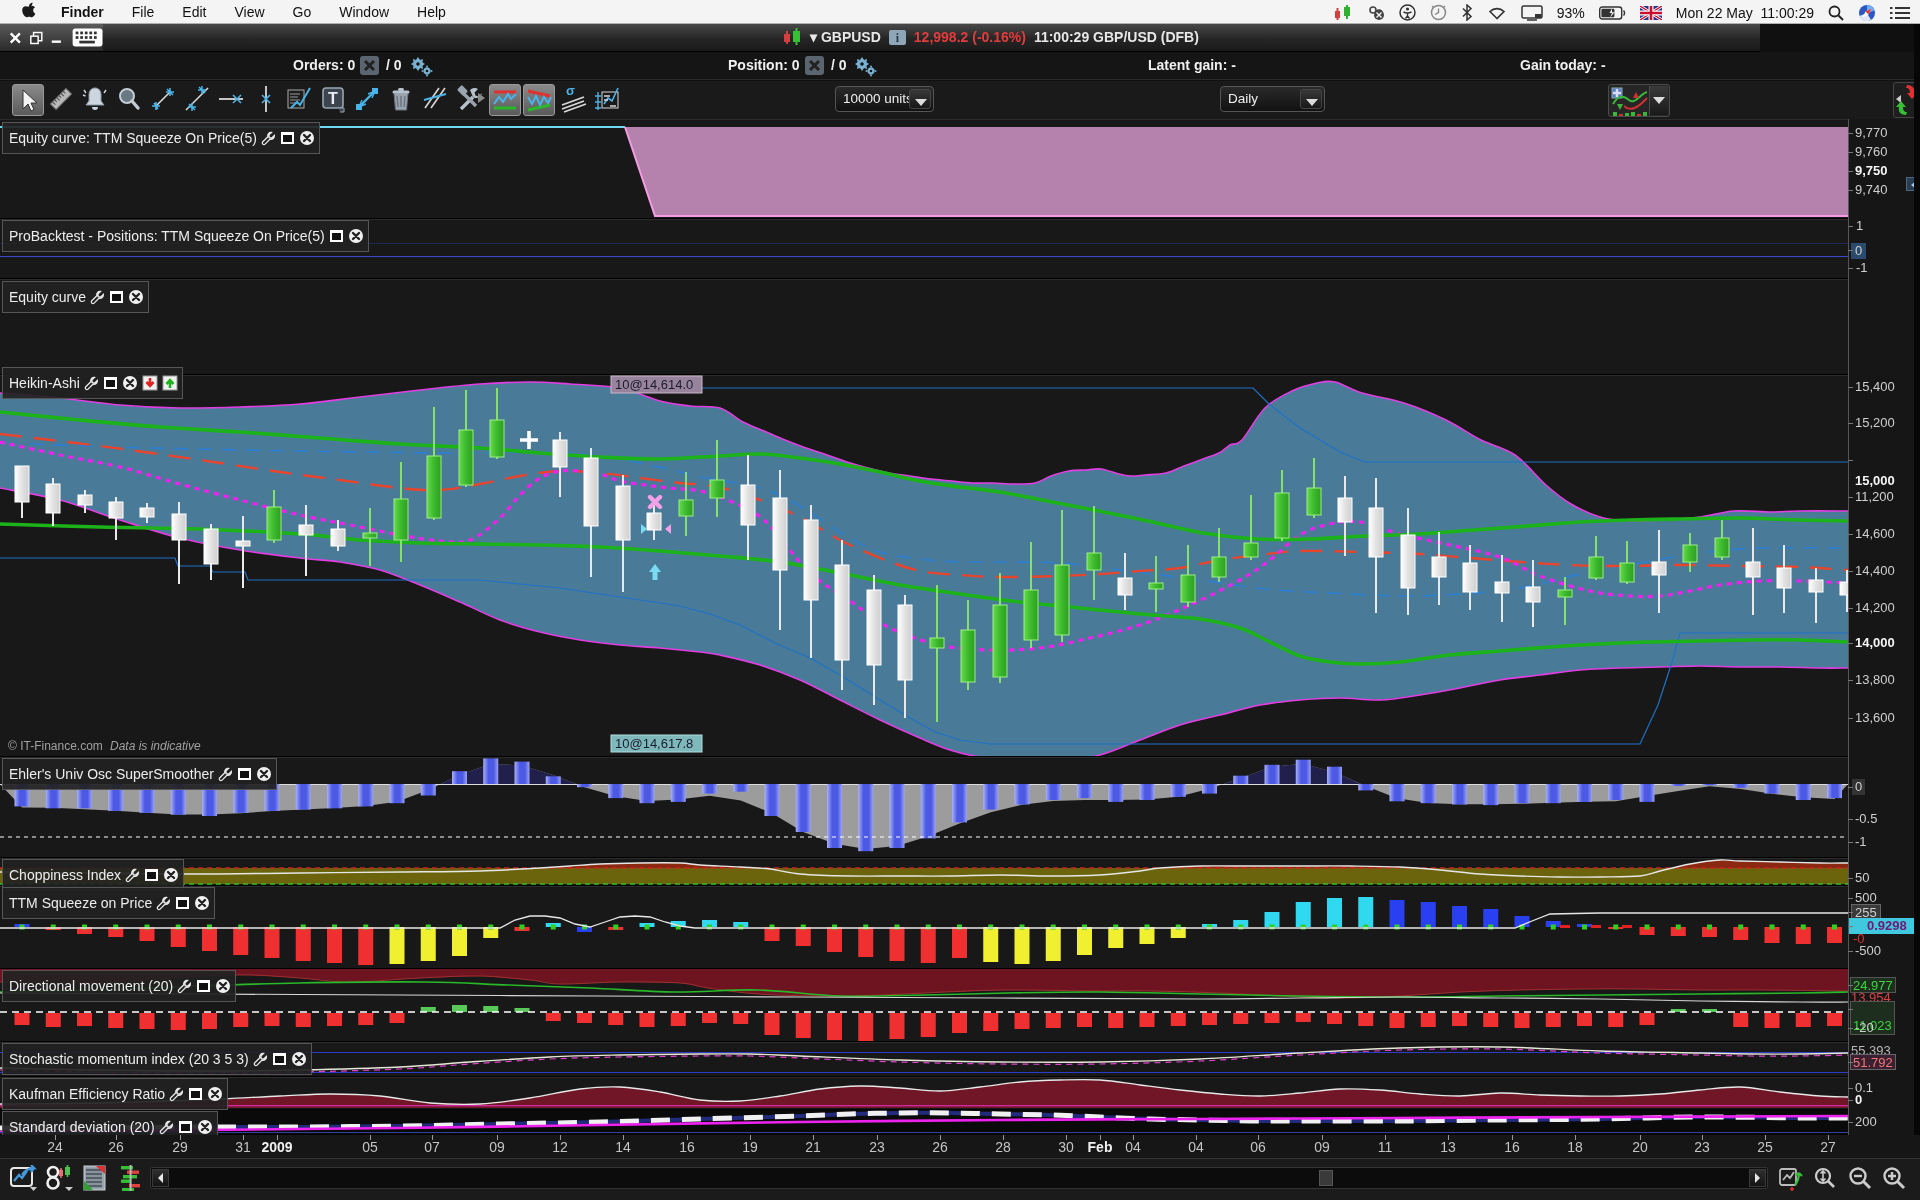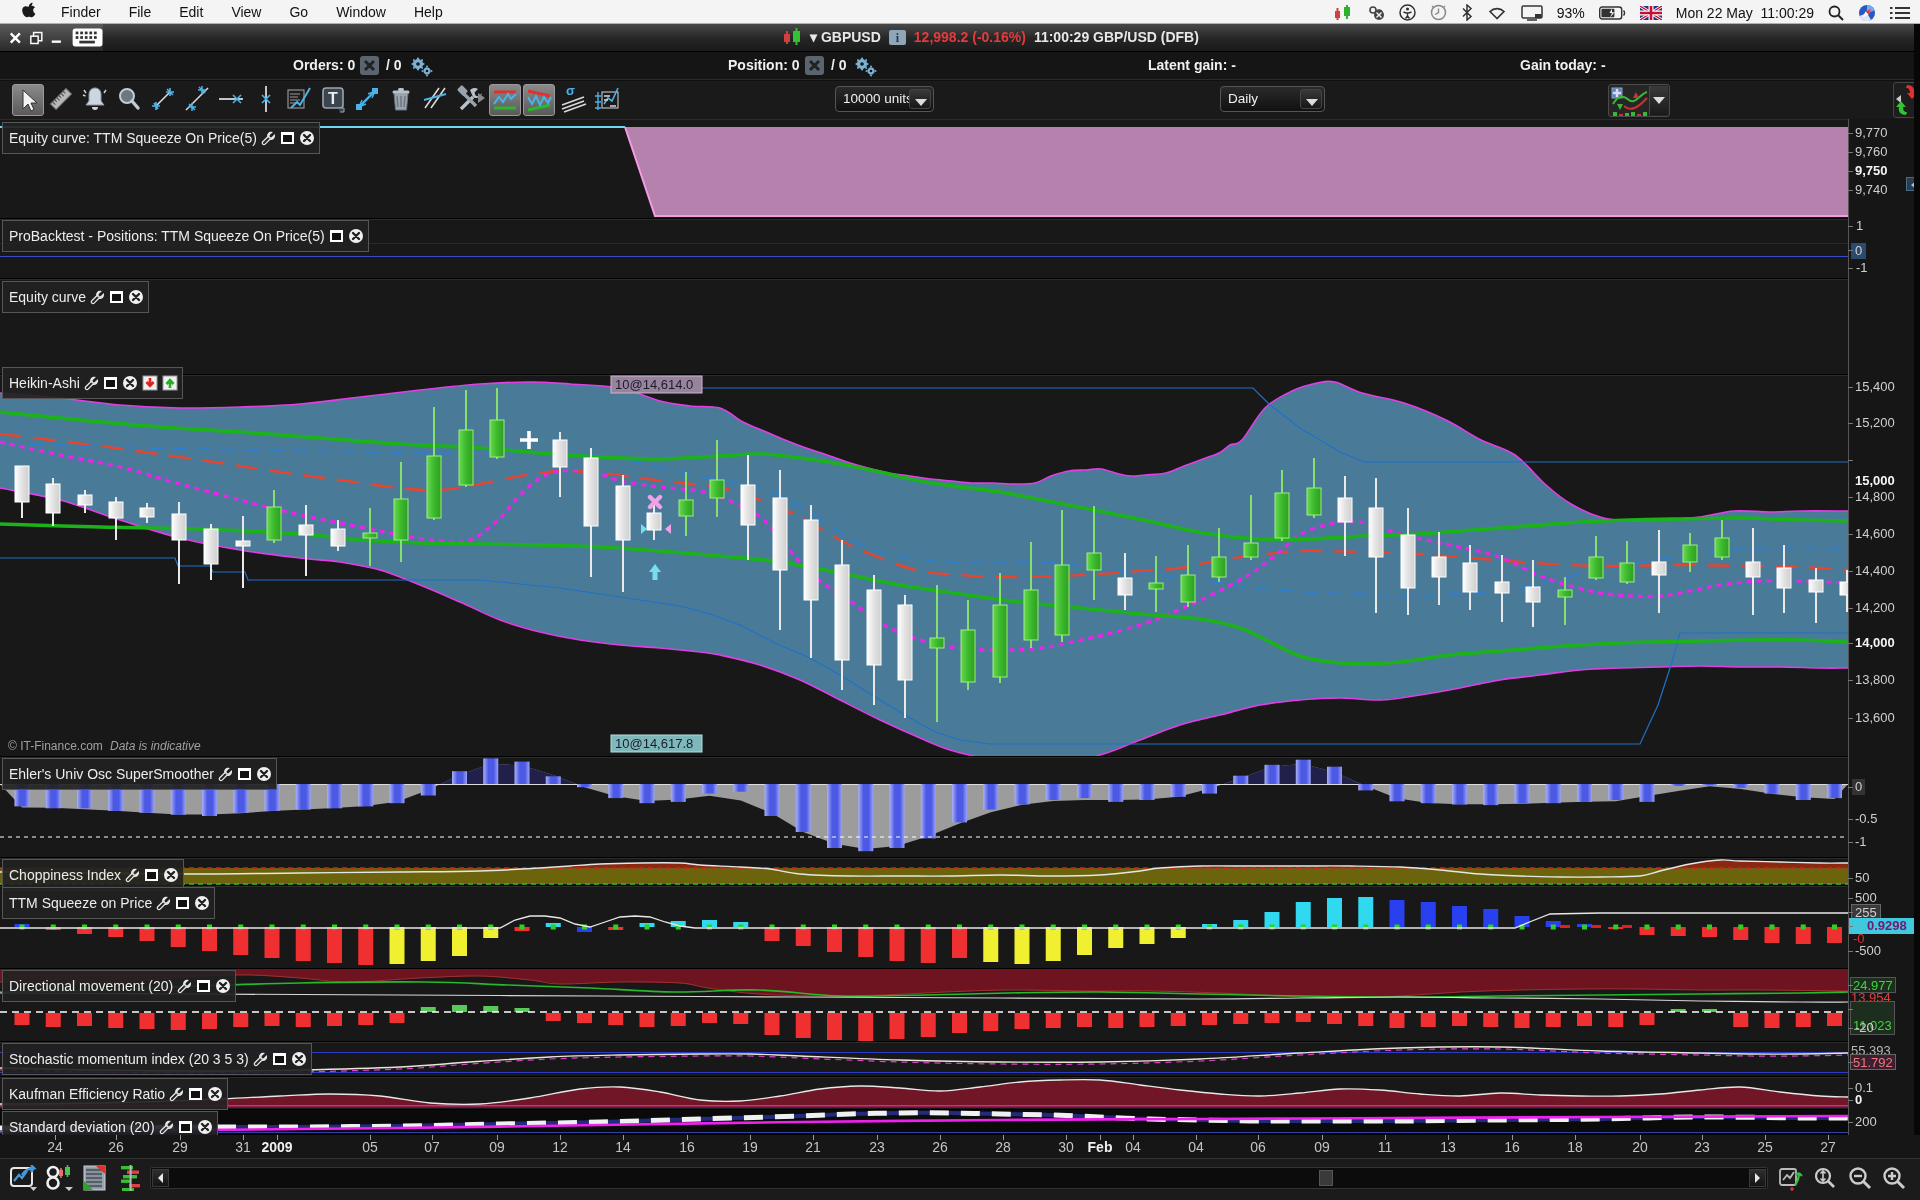--- a/index.html
+++ b/index.html
@@ -2,25 +2,25 @@
 <html><head><meta charset="utf-8"><style>
 * { margin:0; padding:0; box-sizing:border-box; }
 html,body { width:1920px; height:1200px; background:#000; overflow:hidden;
   font-family:"Liberation Sans", sans-serif; }
 #page { position:relative; width:1920px; height:1200px; background:#101010; }
 
 #menubar { position:absolute; top:0; left:0; width:1920px; height:24px; background:#f4f4f4;
   border-bottom:1px solid #b0b0b0; display:flex; align-items:center; font-size:14px; color:#111; }
 #menubar .apple { margin-left:22px; font-size:15px; }
 #menubar .mi { margin-left:28px; }
-#menubar .mi.b { font-weight:normal; margin-left:24px; }
+#menubar .mi.b { font-weight:bold; margin-left:24px; }
 #mright { position:absolute; right:0; top:0; height:25px; display:flex; align-items:center; font-size:14px; color:#111; }
 #mright .ic { margin-right:14px; display:flex; align-items:center; }
 
-#titlebar { position:absolute; top:24px; left:0; width:1920px; height:28px;
+#titlebar { position:absolute; top:24px; left:0; width:1760px; height:28px;
   background:linear-gradient(#484848,#252525 55%,#1a1a1a); border-bottom:1px solid #000;
   color:#e8e8e8; font-size:14px; }
 #wbtns { position:absolute; left:0; top:0; width:103px; height:27px;
   background:linear-gradient(#5a5a5a,#2a2a2a); display:flex; align-items:center; }
 #titlemid { position:absolute; left:782px; top:4px; display:flex; align-items:center; font-weight:bold; }
 
 #row1 { position:absolute; top:52px; left:0; width:1920px; height:28px; background:#151515;
   border-bottom:1px solid #2a2a2a; color:#f0f0f0; font-size:14px; font-weight:bold; }
 #row2 { position:absolute; top:81px; left:0; width:1920px; height:38px; background:#1a1a1a; }
 .tbtn { position:absolute; top:3px; width:32px; height:32px; border-radius:3px; }
@@ -845,21 +845,21 @@
 <div class="al" style="left:1855px;top:125px">9,770</div>
 <div class="al" style="left:1855px;top:144px">9,760</div>
 <div class="al" style="left:1855px;top:163px"><b>9,750</b></div>
 <div class="al" style="left:1855px;top:182px">9,740</div>
 <div class="al" style="left:1856px;top:218px">1</div>
 <div class="al" style="left:1851px;top:243px;background:#2a4a6e;padding:0 4px">0</div>
 <div class="al" style="left:1856px;top:260px">-1</div>
 <div class="al" style="left:1855px;top:379px">15,400</div>
 <div class="al" style="left:1855px;top:415px">15,200</div>
 <div class="al" style="left:1855px;top:473px"><b>15,000</b></div>
-<div class="al" style="left:1855px;top:489px">14,800</div>
+<div class="al" style="left:1855px;top:489px">11,200</div>
 <div class="al" style="left:1855px;top:526px">14,600</div>
 <div class="al" style="left:1855px;top:563px">14,400</div>
 <div class="al" style="left:1855px;top:600px">14,200</div>
 <div class="al" style="left:1855px;top:635px"><b>14,000</b></div>
 <div class="al" style="left:1855px;top:672px">13,800</div>
 <div class="al" style="left:1855px;top:710px">13,600</div>
 <div class="al" style="left:1852px;top:779px;background:#333;padding:0 3px">0</div>
 <div class="al" style="left:1855px;top:811px">-0.5</div>
 <div class="al" style="left:1855px;top:834px">-1</div>
 <div class="al" style="left:1855px;top:870px">50</div>

